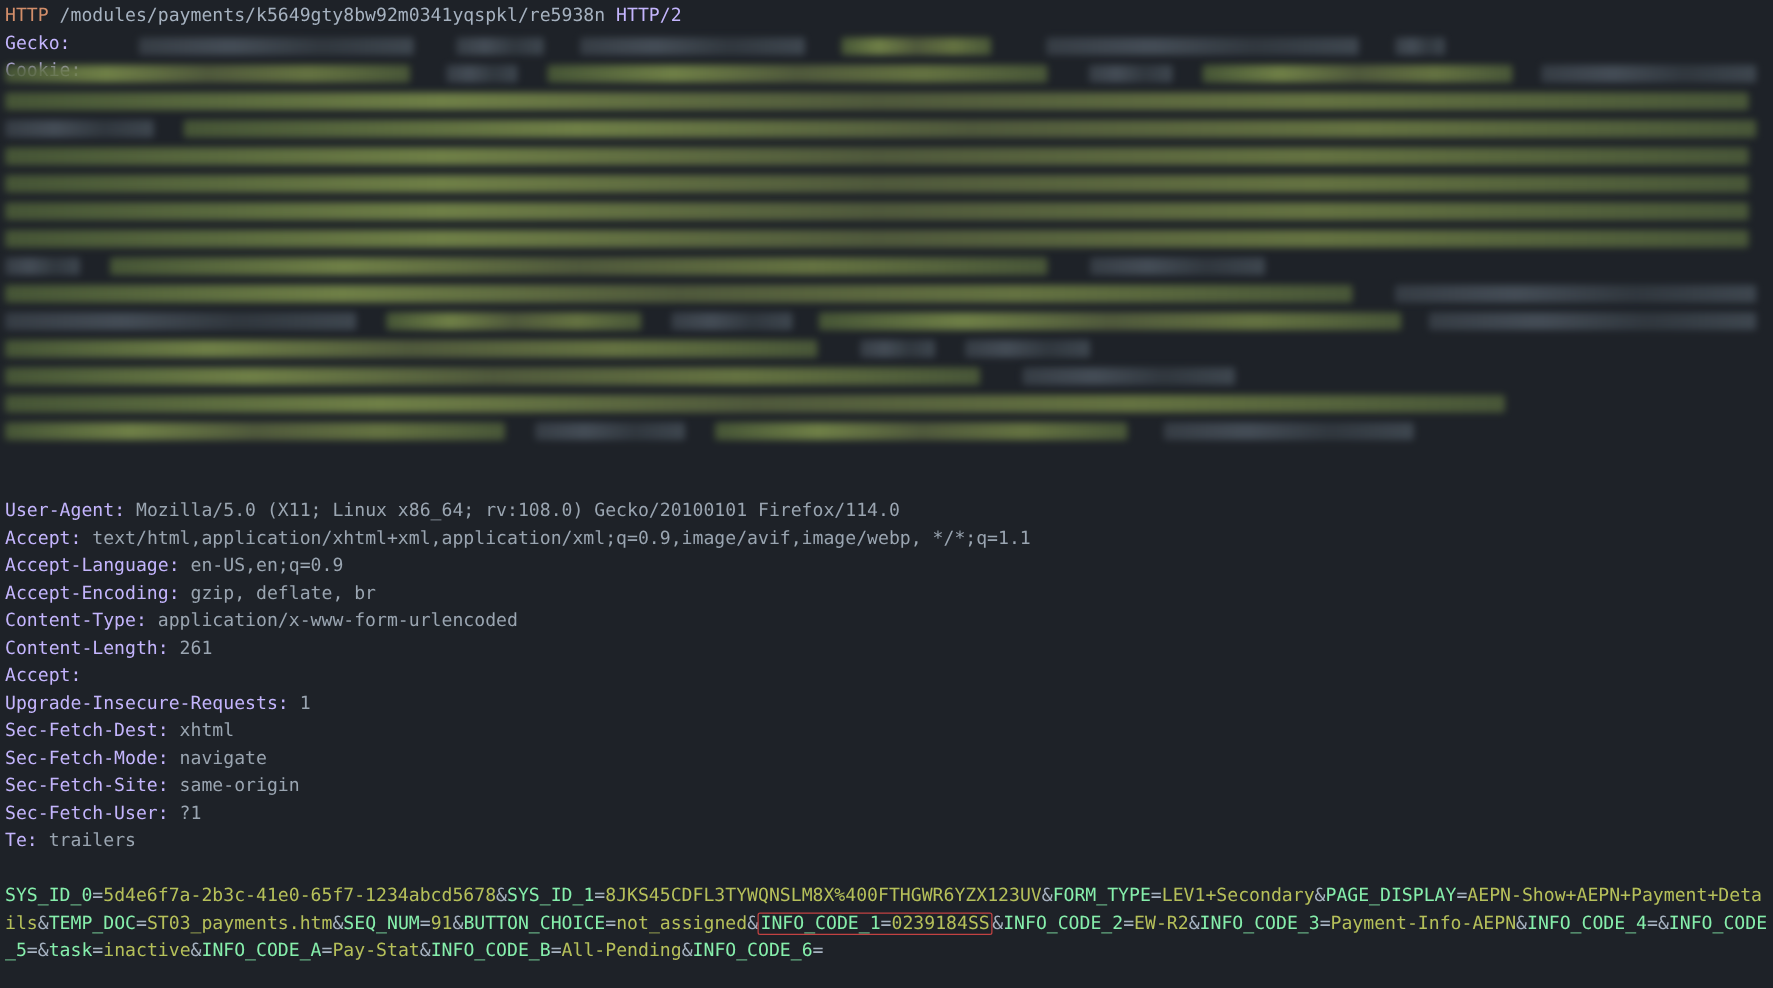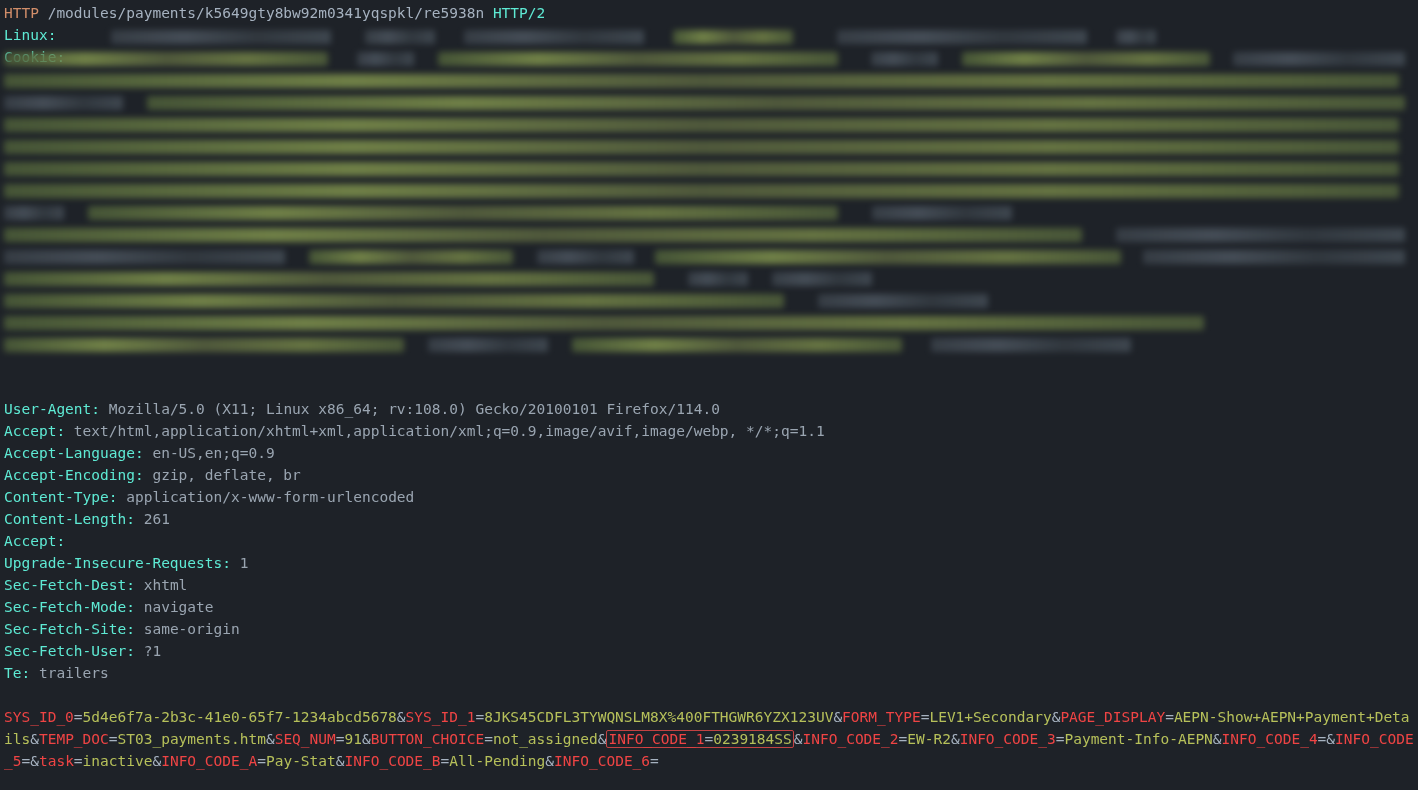--- a/index.html
+++ b/index.html
@@ -1,37 +1,37 @@
 <!DOCTYPE html>
 <html><head>
 <meta charset="utf-8">
 <style>
 html,body{margin:0;padding:0;background:#1e2228;color:#a6b2c0;font-family:'DejaVu Sans Mono','Liberation Mono',Menlo,Consolas,monospace;font-size:14.5px;line-height:22px;width:1418px;height:790px;overflow:hidden}
 pre{margin:0;padding:2px 4px 4px 4px;white-space:pre-wrap;word-break:break-all}
 .method{color:#d28e6a}
 .path{color:#a6b2c0}
-.hn{color:#5eead4}
+.hn{color:#c4b5fd}
 .hv{color:#9aa5b1}
-.bk{color:#ef4444}
+.bk{color:#86efac}
 .bv{color:#b6c05a}
 .amp{color:#a6b2c0}
 .eq{color:#a6b2c0}
 .hl{border:1px solid #c24242;padding:0 1px;border-radius:2px}
 .blurzone{position:absolute;left:4px;top:26px;width:1408px;height:352px;pointer-events:none}
 .bline{display:flex;height:22px;gap:0}
 .bchunk{height:14px;border-radius:2px;margin-top:4px;margin-right:7px}
 .g{background:linear-gradient(90deg,#4a5a38,#788a4a,#555f3e,#6c7b44,#4d5c3a);filter:blur(3px);opacity:.9}
 .d{background:linear-gradient(90deg,#3a4149,#4b545e,#343b42,#444d56);filter:blur(3px);opacity:.85}
 .sp{background:transparent}
 </style>
 </head>
 <body>
 
 <pre id="raw"><span class="method">HTTP</span> <span class="path">/modules/payments/k5649gty8bw92m0341yqspkl/re5938n</span> <span class="hn">HTTP/2</span>
-<span class="hn">Linux</span><span class="hn">: </span><span class="hv"></span>
+<span class="hn">Gecko</span><span class="hn">: </span><span class="hv"></span>
 <span class="hn">Cookie</span><span class="hn">: </span><span class="hv"></span>
 
 
 
 
 
 
 
 
 

